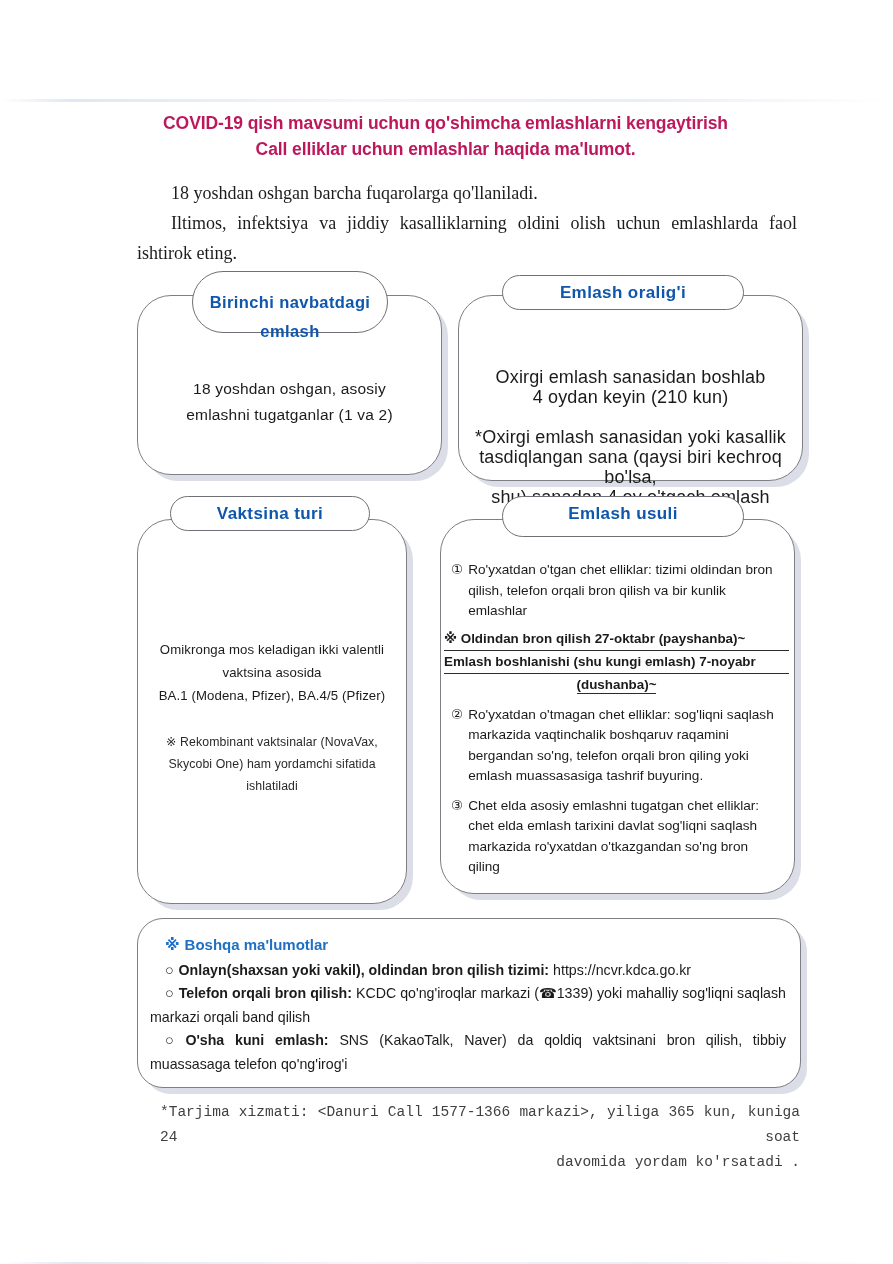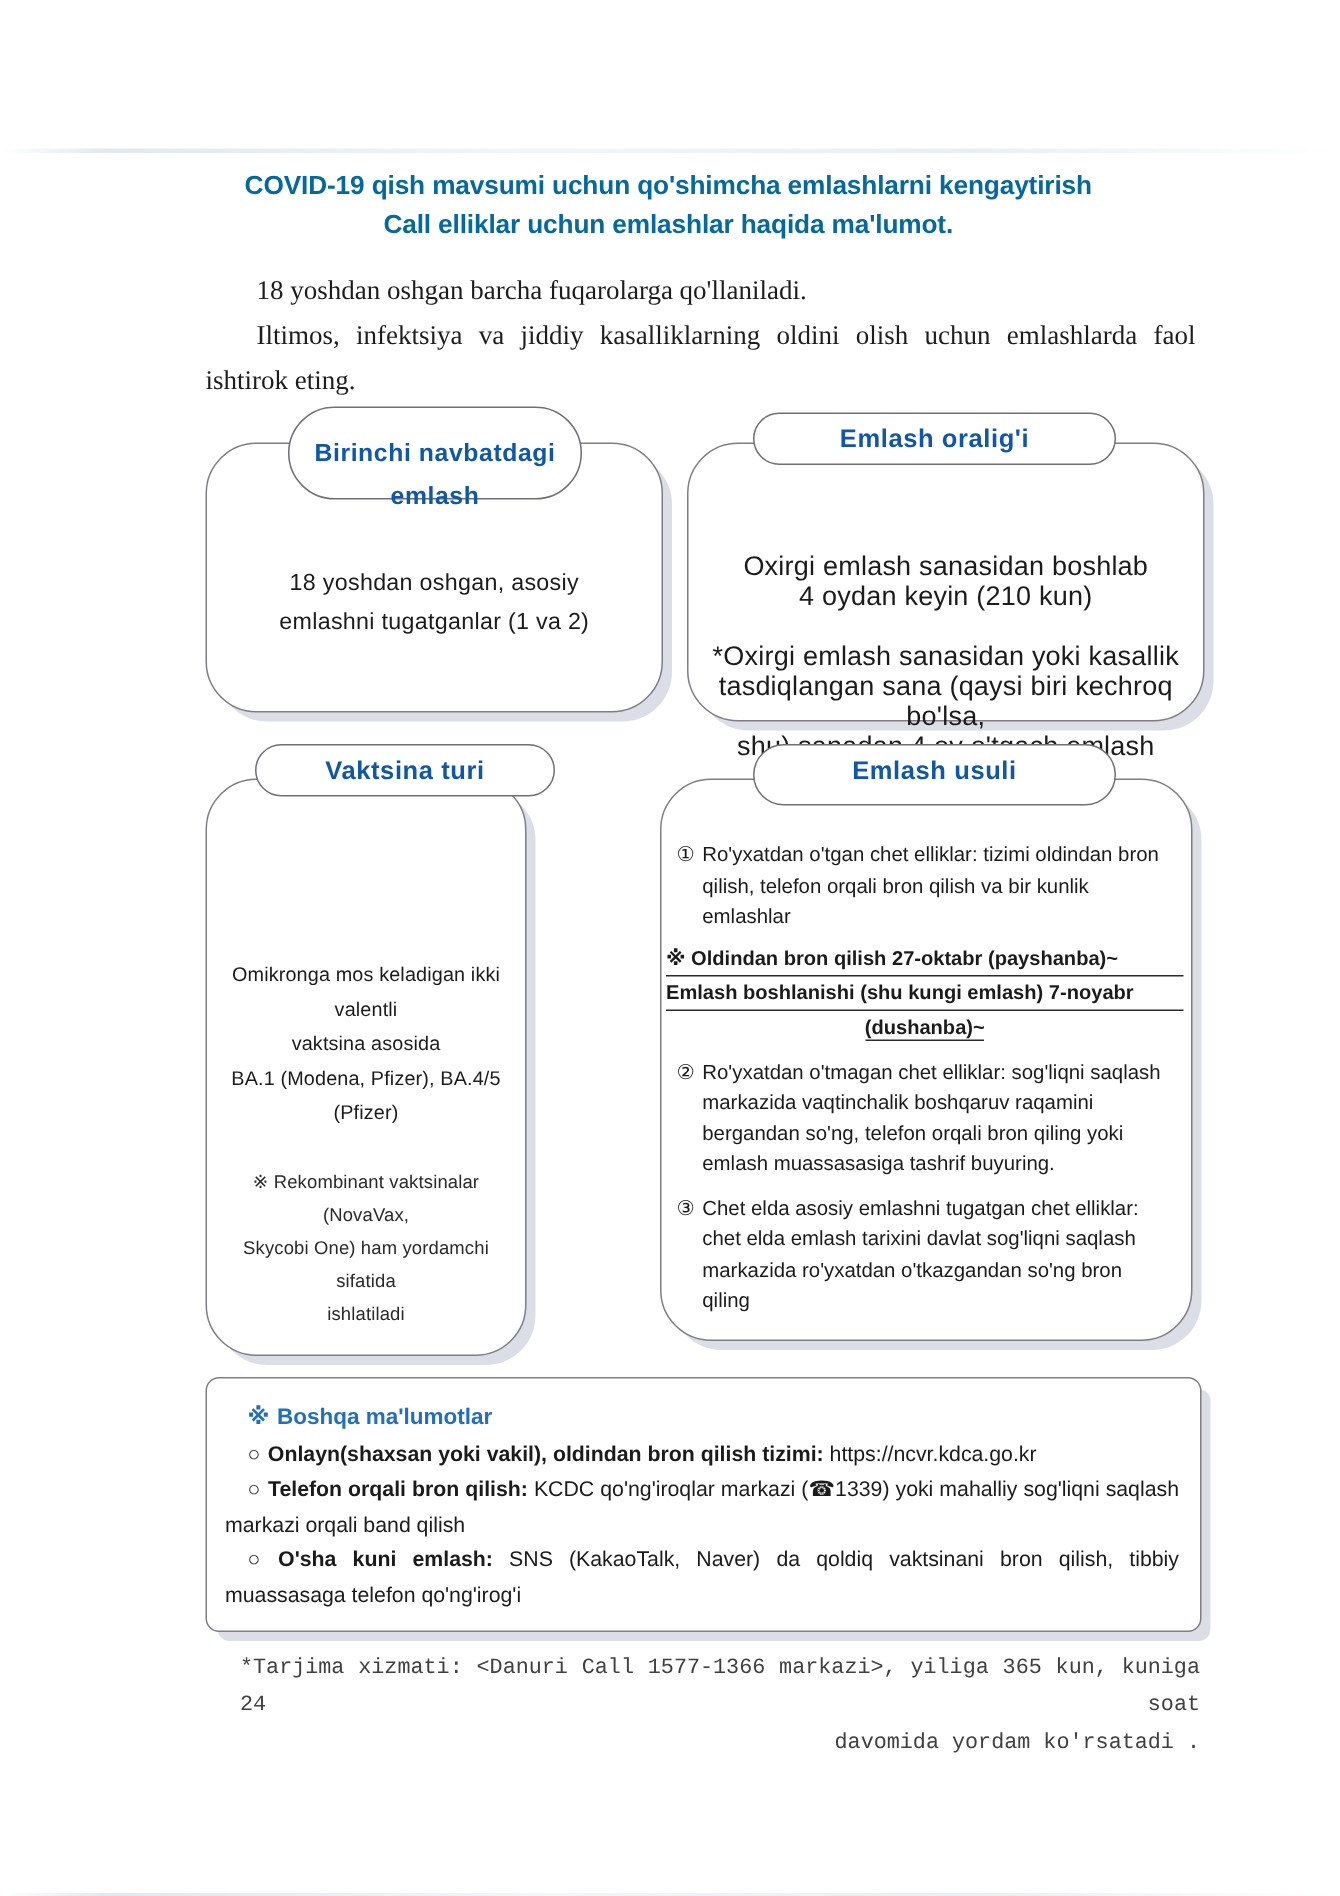--- a/index.html
+++ b/index.html
@@ -32,21 +32,21 @@
   .doc-title {
     position: absolute;
     left: 0;
     top: 110px;
     width: 891px;
     text-align: center;
     font-weight: bold;
     font-size: 17.5px;
     letter-spacing: -0.1px;
     line-height: 26px;
-    color: #0369a1;
+    color: #be185d;
   }
   .doc-title .line2 { display: block; }
 
   
   .intro {
     position: absolute;
     left: 137px;
     top: 178px;
     width: 660px;
     font-family: "Liberation Serif", "DejaVu Serif", serif;
@@ -124,21 +124,21 @@
     font-size: 18px;
     line-height: 20px;
     color: #1b1b1b;
     letter-spacing: .15px;
     margin-top: 25px;
   }
   #card-interval .blk-a { margin-top: 4px; }
   #card-interval .blk-b { margin-top: 20px; }
 
   
-  #card-vaccine { left: 137px; top: 519px; width: 214px; height: 385px; }
+  #card-vaccine { left: 137px; top: 519px; width: 270px; height: 385px; }
   #pill-vaccine {
     left: 170px; top: 496px; width: 200px; height: 35px;
     font-size: 17px; line-height: 33px;
   }
   #card-vaccine .card-body {
     top: 118px; padding: 0 10px;
     font-size: 13.2px;
     line-height: 23px;
     color: #1b1b1b;
     letter-spacing: .1px;
@@ -185,21 +185,21 @@
   }
   .highlight-block .l1 { text-align: left; }
   .highlight-block .l2 { text-align: left; }
   .highlight-block .l3 { text-align: center; border-bottom: none; }
   .highlight-block .l3 i { font-style: normal; border-bottom: 1.2px solid #2b2b2b; padding-bottom: 1px; }
   #card-method .gap { height: 7px; }
 
   
   #card-info {
     left: 137px; top: 918px; width: 664px; height: 170px;
-    border-radius: 9px;
+    border-radius: 26px;
   }
   #card-info .card-body {
     position: static;
     text-align: left;
     padding: 14px 14px 0 12px;
     font-size: 14.2px;
     line-height: 23.5px;
     color: #1b1b1b;
   }
   .info-head {

